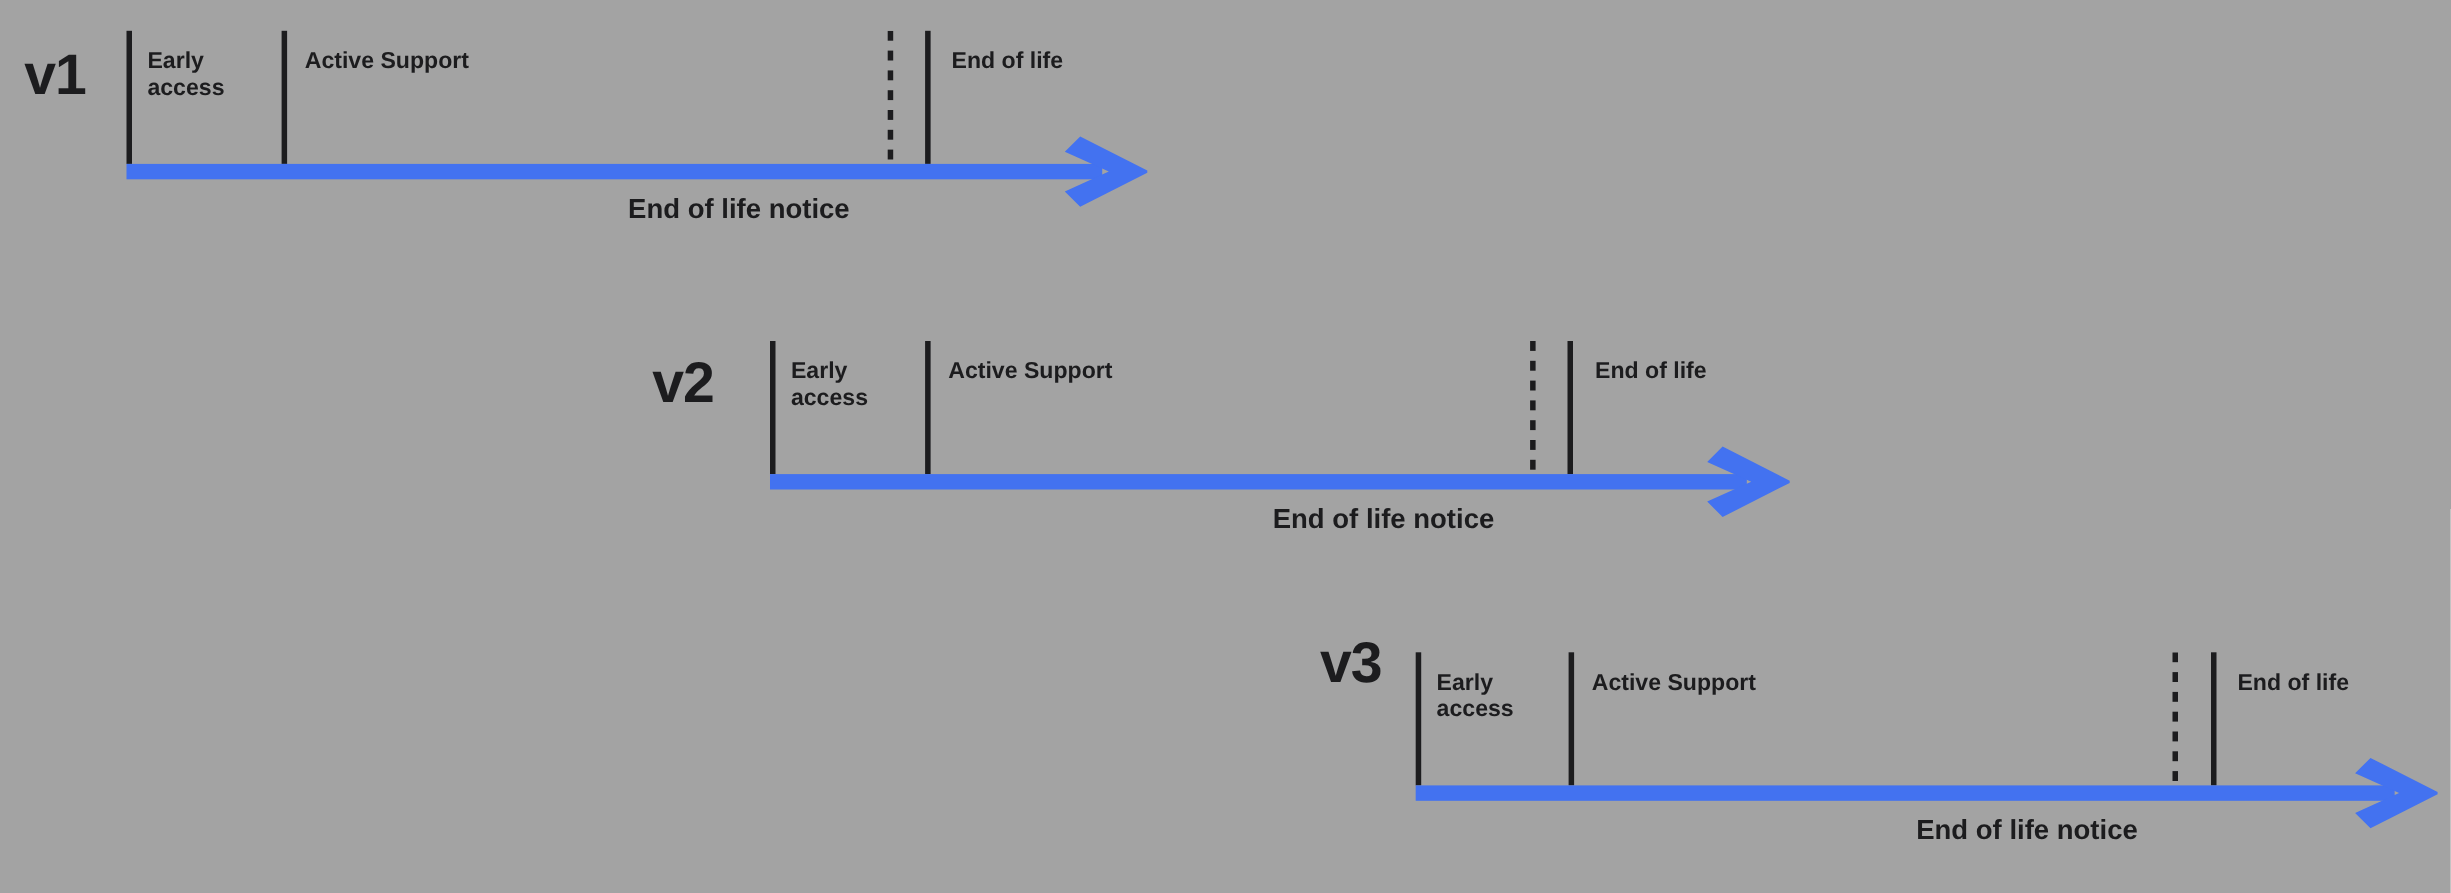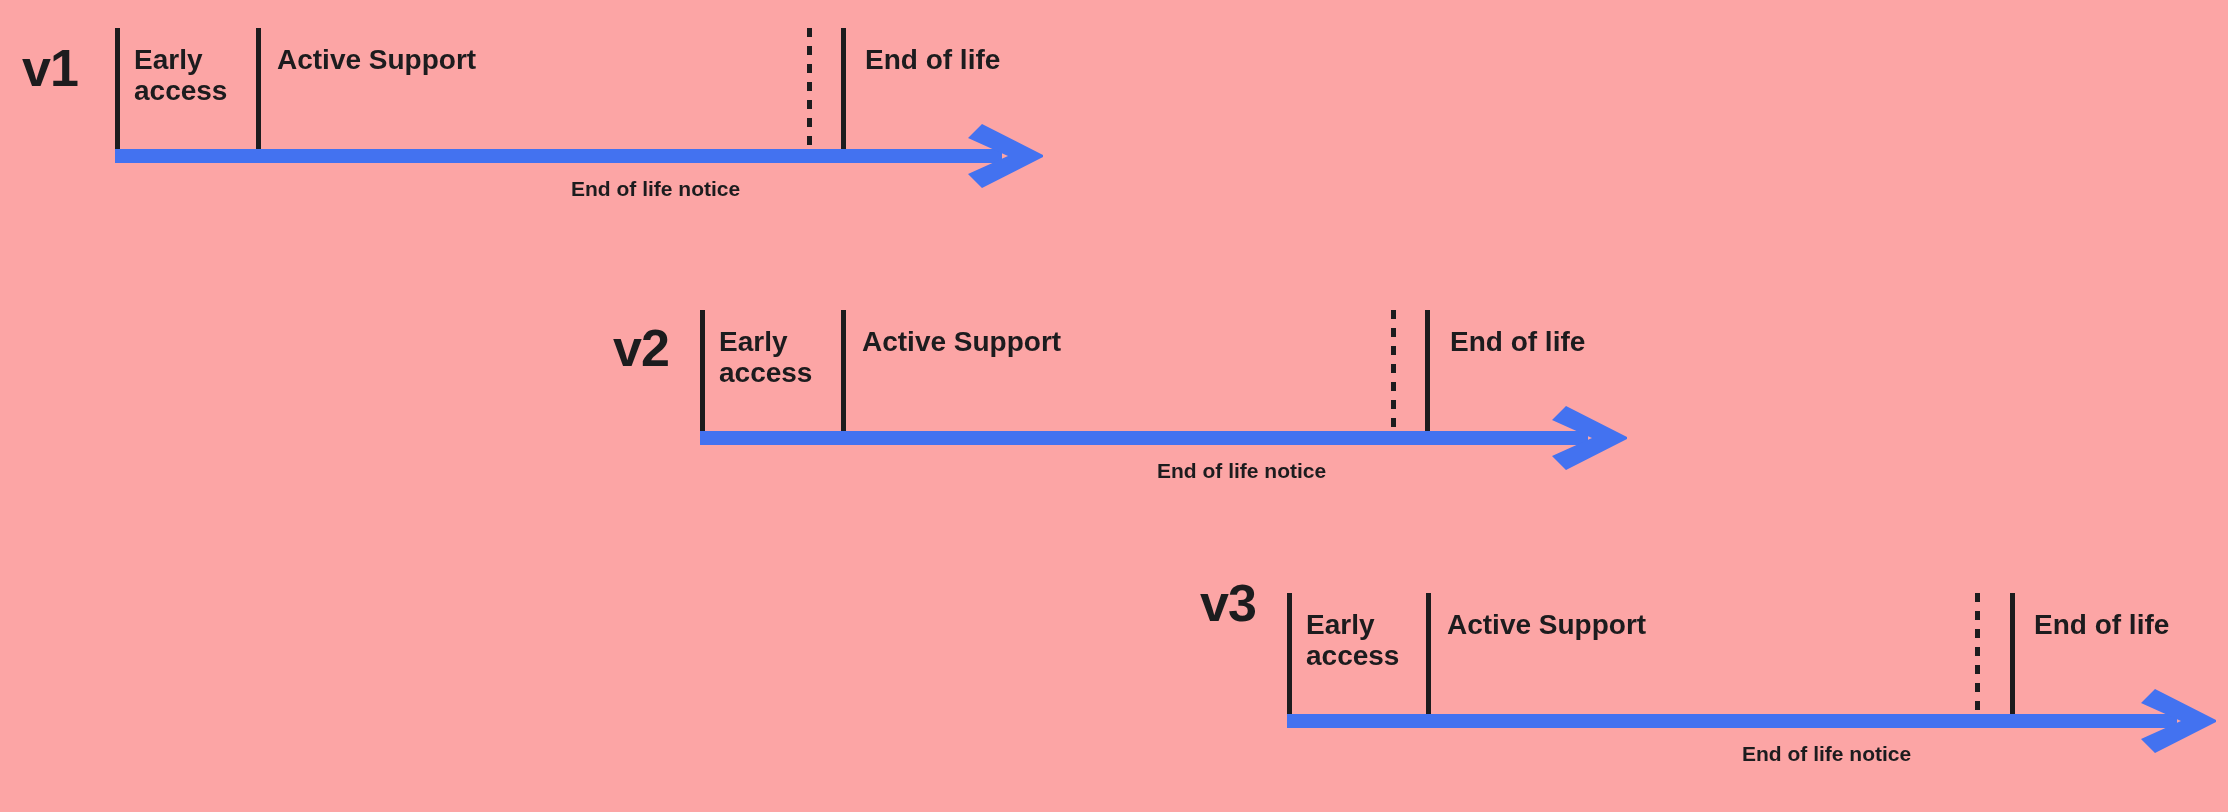--- a/index.html
+++ b/index.html
@@ -45,67 +45,67 @@
     background-image: linear-gradient(
       to bottom,
       #1c1c1e 0px, #1c1c1e 9px,
       transparent 9px, transparent 18px
     );
     background-size: 5px 18px;
     background-repeat: repeat-y;
   }
   .phase-label {
     position: absolute;
-    font-size: 28px;
+    font-size: 21px;
     font-weight: 700;
     color: #1c1c1e;
     line-height: 1.12;
     white-space: pre-line;
   }
   .notice-label {
     position: absolute;
-    font-size: 21px;
+    font-size: 25px;
     font-weight: 700;
     color: #1c1c1e;
     line-height: 1;
     white-space: nowrap;
   }
   .timeline-bar {
     position: absolute;
     height: 14px;
     background: #4372f0;
   }
   .timeline-arrowhead {
     position: absolute;
     display: block;
     overflow: visible;
   }
 </style>
 </head>
 <body>
 
-<div id="canvas" style="background: #fca5a5;">
+<div id="canvas" style="background: #a3a3a3;">
     <div class="timeline-row">
       <div class="version-label" style="left: 22px; top: 42px;">v1</div>
       <div class="phase-divider" style="left: 115px; top: 28px; height: 121px;"></div>
       <div class="phase-divider" style="left: 256px; top: 28px; height: 121px;"></div>
       <div class="phase-divider-dashed" style="left: 807px; top: 28px; height: 121px;"></div>
       <div class="phase-divider" style="left: 841px; top: 28px; height: 121px;"></div>
       <div class="phase-label" style="left: 134px; top: 44px; width: 100px;">Early
 access</div>
       <div class="phase-label" style="left: 277px; top: 44px;">Active Support</div>
       <div class="phase-label" style="left: 865px; top: 44px;">End of life</div>
       <div class="timeline-bar" style="left: 115px; top: 149px; width: 887px; background: rgb(67, 114, 240);"></div>
       <svg class="timeline-arrowhead" width="80" height="64" viewBox="0 0 80 64" style="left: 968px; top: 124px;">
         <polygon points="14,0 75,31 75,33 14,64 0,50 40,32 0,14" fill="#4372f0"></polygon>
       </svg>
       <div class="notice-label" style="left: 571px; top: 178px;">End of life notice</div>
     </div>
     <div class="timeline-row">
-      <div class="version-label" style="left: 613px; top: 322px;">v2</div>
+      <div class="version-label" style="left: 593px; top: 322px;">v2</div>
       <div class="phase-divider" style="left: 700px; top: 310px; height: 121px;"></div>
       <div class="phase-divider" style="left: 841px; top: 310px; height: 121px;"></div>
       <div class="phase-divider-dashed" style="left: 1391px; top: 310px; height: 121px;"></div>
       <div class="phase-divider" style="left: 1425px; top: 310px; height: 121px;"></div>
       <div class="phase-label" style="left: 719px; top: 326px; width: 100px;">Early
 access</div>
       <div class="phase-label" style="left: 862px; top: 326px;">Active Support</div>
       <div class="phase-label" style="left: 1450px; top: 326px;">End of life</div>
       <div class="timeline-bar" style="left: 700px; top: 431px; width: 888px; background: rgb(67, 114, 240);"></div>
       <svg class="timeline-arrowhead" width="80" height="64" viewBox="0 0 80 64" style="left: 1552px; top: 406px;">

